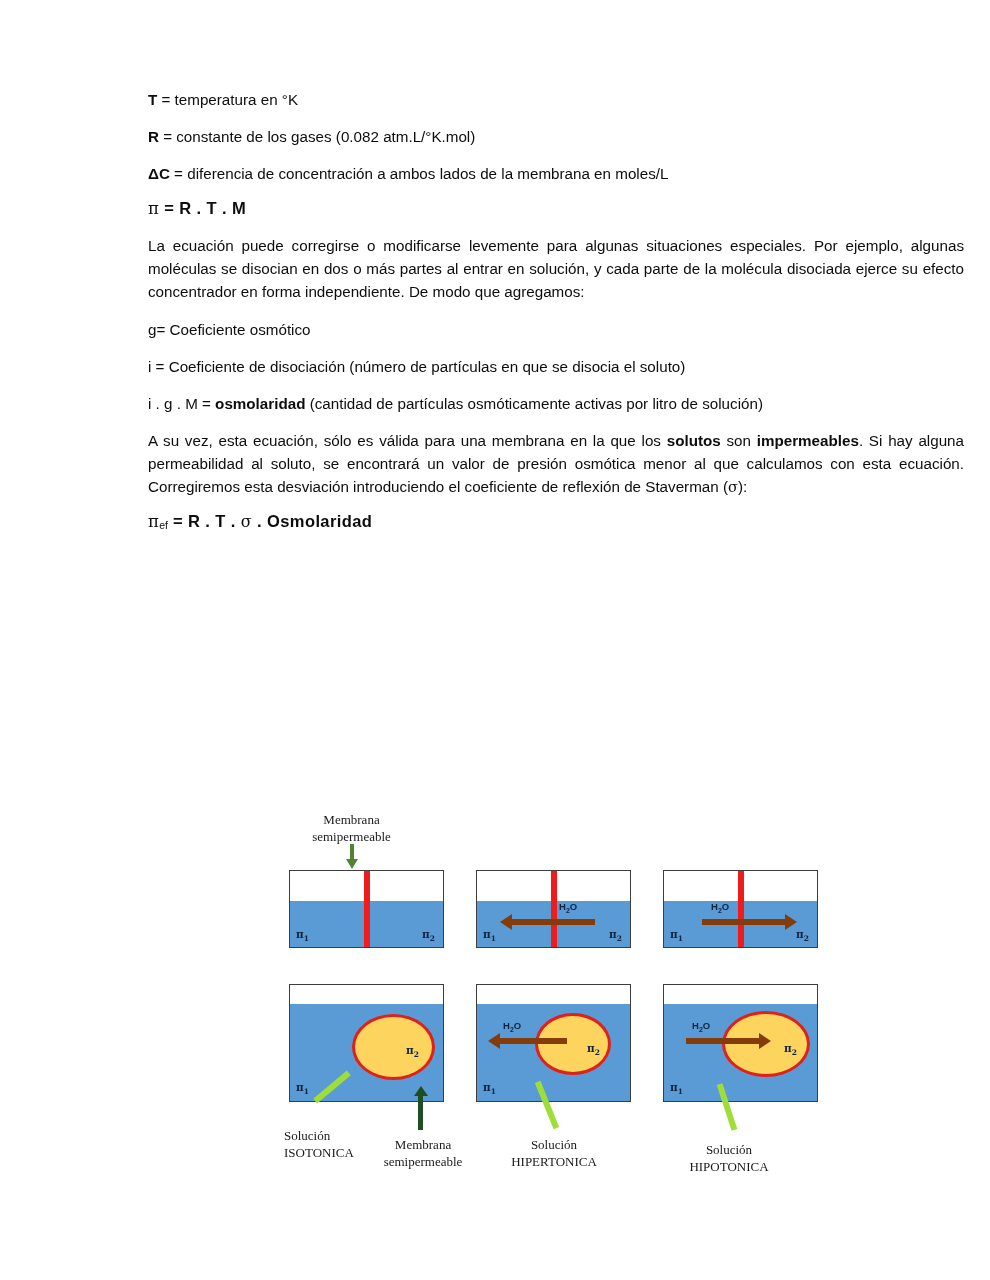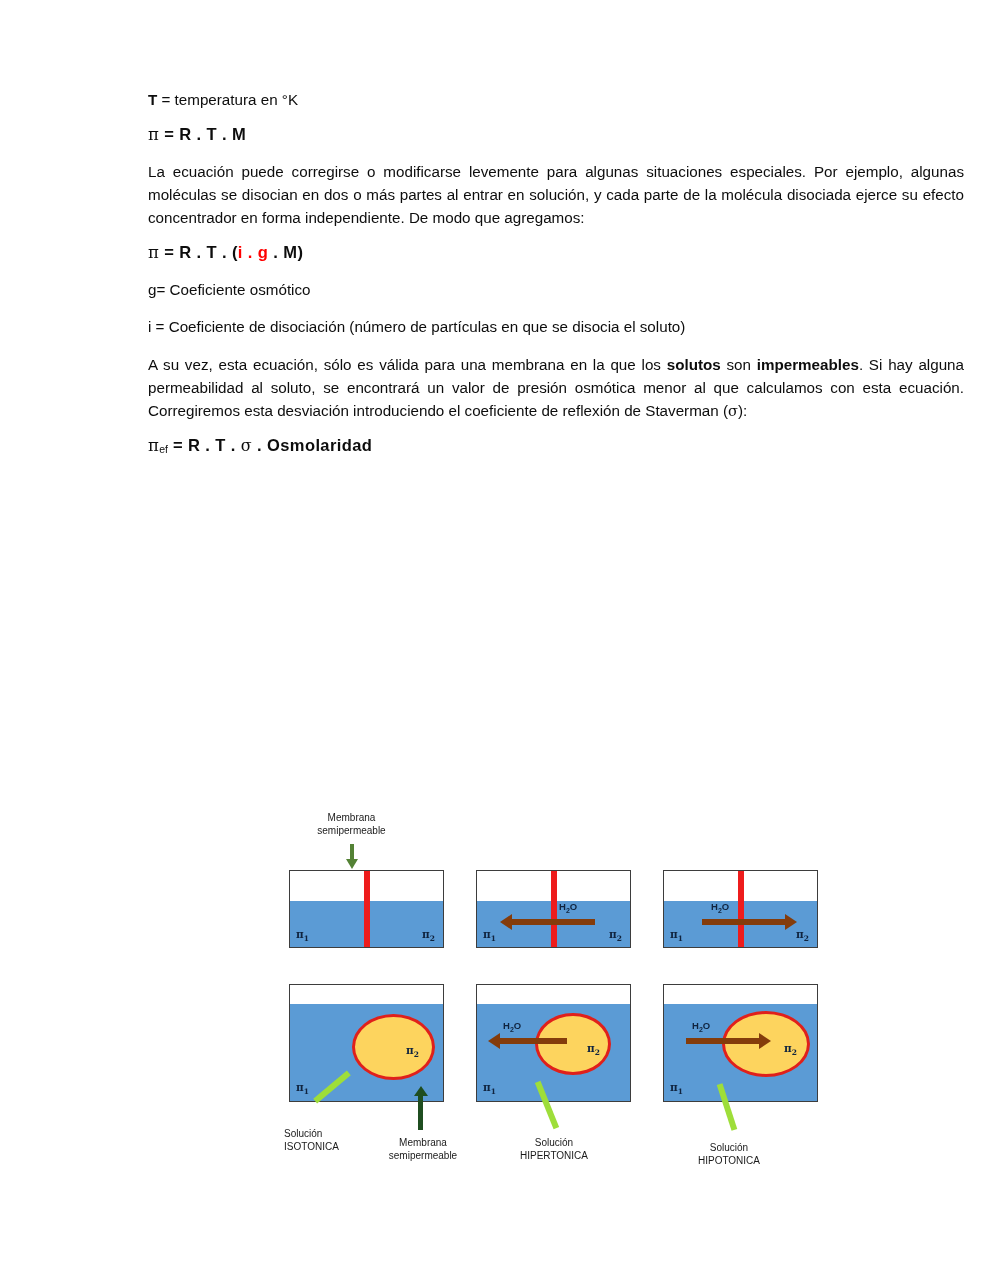--- a/index.html
+++ b/index.html
@@ -200,52 +200,54 @@
     border-bottom: 10px solid #1f4e20;
   }
   .lime-line {
     position: absolute;
     background: #9ede3a;
     transform-origin: center center;
   }
 
   .figcap {
     position: absolute;
-    font-family: Liberation Sans, sans-serif;
-    font-size: 10px;
+    font-family: Liberation Serif, serif;
+    font-size: 13px;
     line-height: 1.28;
     color: #1a1a1a;
     text-align: center;
     white-space: nowrap;
   }
   .figcap.left { text-align: left; }
 </style>
 </head>
 <body>
 
 <div class="page">
 
   <div class="content">
 
     <p class="para"><b>T</b><span> = temperatura en °K</span></p>
 
-
+    <p class="para"><b>R</b><span> = constante de los gases (0.082 atm.L/°K.mol)</span></p>
+
+    <p class="para"><b>ΔC</b><span> = diferencia de concentración a ambos lados de la membrana en moles/L</span></p>
 
 
     <p class="eq"><span class="pi-sym">π</span><span> =  R . T . M</span></p>
 
 
     <p class="para justify">La ecuación puede corregirse o modificarse levemente para algunas situaciones especiales. Por ejemplo, algunas moléculas se disocian en dos o más partes al entrar en solución, y cada parte de la molécula disociada ejerce su efecto concentrador en forma independiente. De modo que agregamos:</p>
 
-    <p class="eq"><span class="pi-sym">π</span><span> =  R . T . (</span><span class="red">i</span><span class="red"> . </span><span class="red">g</span><span> . M)</span></p>
 
     <p class="para">g= Coeficiente osmótico</p>
 
     <p class="para">i = Coeficiente de disociación (número de partículas en que se disocia el soluto)</p>
 
+    <p class="para"><span>i . g . M = </span><b>osmolaridad</b><span> (cantidad de partículas osmóticamente activas por litro de solución)</span></p>
 
     <p class="para justify"><span>A su vez, esta ecuación, sólo es válida para una membrana en la que los </span><b>solutos</b><span> son </span><b>impermeables</b><span>. Si hay alguna permeabilidad al soluto, se encontrará un valor de presión osmótica menor al que calculamos con esta ecuación. Corregiremos esta desviación introduciendo el coeficiente de reflexión de Staverman (</span><span class="inl-sigma">σ</span><span>):</span></p>
 
     <p class="eq"><span class="pi-sym">π</span><sub class="ef">ef</sub><span> =  R . T . </span><span class="sigma-sym">σ</span><span> . Osmolaridad</span></p>
 
 
   </div>
 
   <div class="figure">
 

